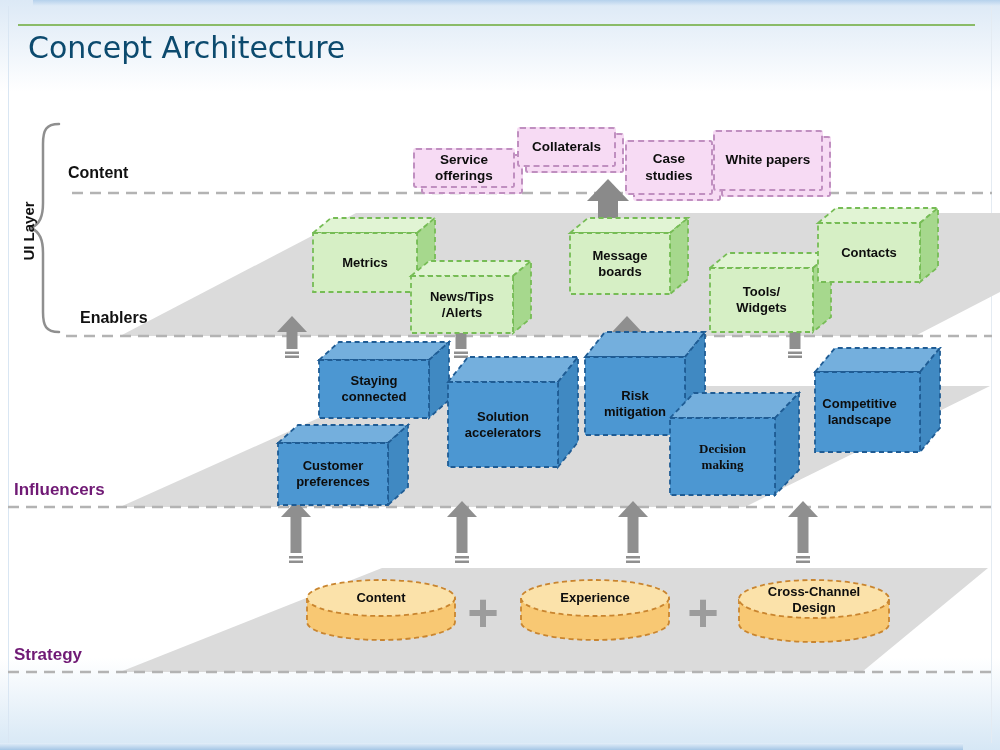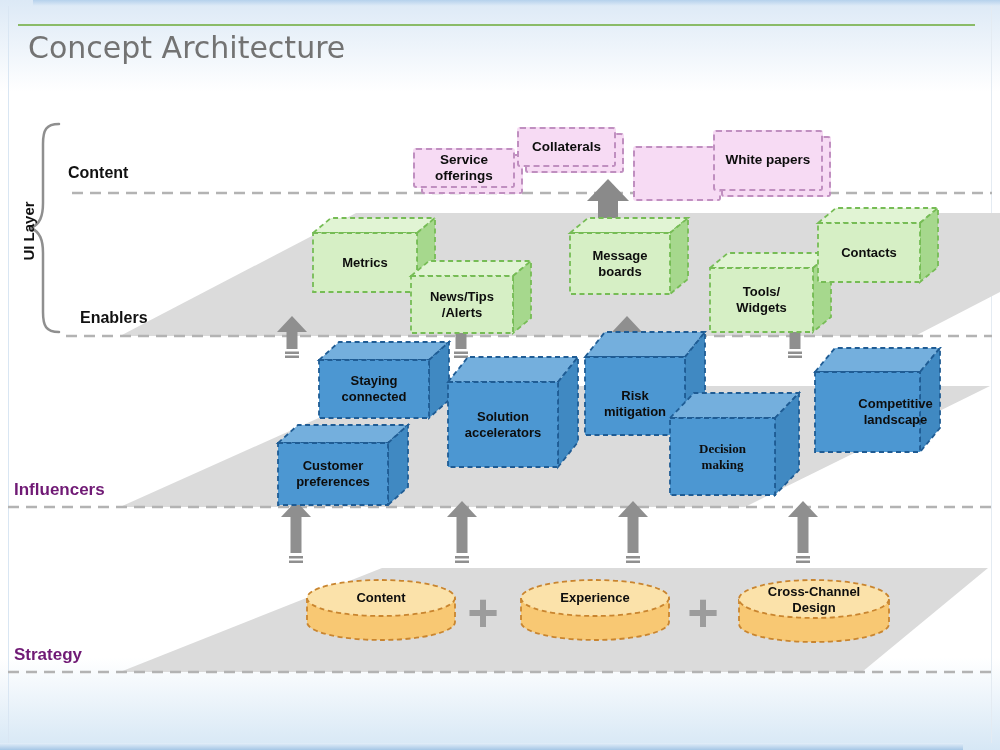--- a/index.html
+++ b/index.html
@@ -7,21 +7,21 @@
          font-family:"Liberation Sans","DejaVu Sans",sans-serif;}
   .abs{position:absolute;}
   
   .bg-top{left:0;top:0;width:1000px;height:92px;background:linear-gradient(#dce9f6,#ffffff);}
   .bg-bottom{left:0;top:658px;width:1000px;height:92px;background:linear-gradient(#ffffff,#d6e7f5);}
   .top-bar{left:33px;top:0;width:967px;height:6px;background:linear-gradient(#b5d1ec,#dfebf7);}
   .bottom-bar{left:0;top:743px;width:963px;height:7px;background:linear-gradient(#e3eef9,#a5c6e5);}
   .left-line{left:8px;top:6px;width:1px;height:737px;background:#d9e6f3;}
   .right-line{left:991px;top:6px;width:1px;height:737px;background:#e4ebf2;}
   .green-rule{left:18px;top:24px;width:957px;height:2px;background:#8abb68;}
-  .title{left:28px;top:30px;font-family:"DejaVu Sans",sans-serif;font-size:30px;color:#737373;}
+  .title{left:28px;top:30px;font-family:"DejaVu Sans",sans-serif;font-size:30px;color:#0c4a6e;}
   
   .layer-label{font-weight:bold;color:#111;font-size:16px;}
   .big-label{font-weight:bold;color:#701a75;font-size:17px;}
   .ui-layer{left:-36px;top:222px;width:130px;height:18px;text-align:center;
             transform:rotate(-90deg);font-weight:bold;font-size:15px;color:#111;}
   
   .lbl{position:absolute;display:flex;flex-direction:column;justify-content:center;align-items:center;
        text-align:center;font-weight:bold;color:#0d0d0d;font-size:13px;line-height:1.2;}
   .lbl span:empty{display:none;}
   
@@ -130,20 +130,26 @@
     </div>
   </div>
   <div class="pinkbox" style="left:525px;top:133px;width:99px;height:40px;"></div>
   <div class="pinkbox" style="left:517px;top:127px;width:99px;height:40px;">
     <div class="lbl pink-lbl" style="left:0;top:0;width:100%;height:100%;">
       <span>Collaterals</span>
 
     </div>
   </div>
   <div class="pinkbox" style="left:633px;top:146px;width:88px;height:55px;"></div>
+  <div class="pinkbox" style="left:625px;top:140px;width:88px;height:55px;">
+    <div class="lbl pink-lbl" style="left:0;top:0;width:100%;height:100%;">
+      <span>Case</span>
+      <span>studies</span>
+    </div>
+  </div>
   <div class="pinkbox" style="left:721px;top:136px;width:110px;height:61px;"></div>
   <div class="pinkbox" style="left:713px;top:130px;width:110px;height:61px;">
     <div class="lbl pink-lbl" style="left:0;top:0;width:100%;height:100%;">
       <span>White papers</span>
 
     </div>
   </div>
 
   <div class="box3d" style="left:313px;top:218px;width:122px;height:74px;">
     <svg width="122" height="74" viewBox="0 0 122 74">
@@ -264,21 +270,21 @@
       <span>making</span>
     </div>
   </div>
 
   <div class="box3d" style="left:815px;top:348px;width:125px;height:104px;">
     <svg width="125" height="104" viewBox="0 0 125 104">
       <polygon points="0,24 20,0 125,0 105,24" fill="#74afdd" stroke="#1f5c94" stroke-width="1.8" stroke-dasharray="5 3.5"></polygon>
       <polygon points="105,24 125,0 125,80 105,104" fill="#4089c2" stroke="#1f5c94" stroke-width="1.8" stroke-dasharray="5 3.5"></polygon>
       <rect x="0" y="24" width="105" height="80" fill="#4c97d2" stroke="#1f5c94" stroke-width="1.8" stroke-dasharray="5 3.5"></rect>
     </svg>
-    <div class="lbl" style="left:0;top:24px;width:89px;height:80px;padding-left:36px;">
+    <div class="lbl" style="left:0;top:24px;width:89px;height:80px;">
       <span>Competitive</span>
       <span>landscape</span>
     </div>
   </div>
 
   <div class="box3d" style="left:305px;top:578px;width:152px;height:64px;">
     <svg width="152" height="64" viewBox="0 0 152 64">
       <path d="M2,20 L2,44 A74,18 0 0 0 150,44 L150,20" fill="#f8c873" stroke="#c9852f" stroke-width="1.8" stroke-dasharray="5 3.5"></path>
       <ellipse cx="76" cy="20" rx="74" ry="18" fill="#fbe2aa" stroke="#c9852f" stroke-width="1.8" stroke-dasharray="5 3.5"></ellipse>
     </svg>

